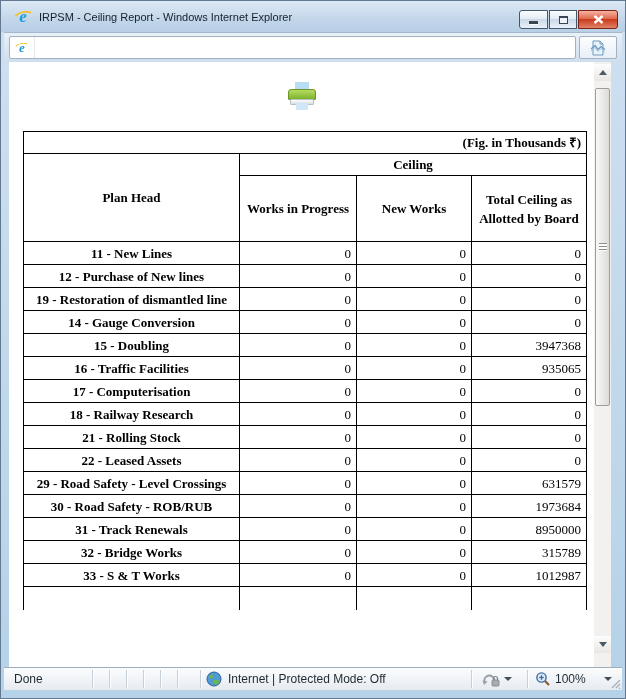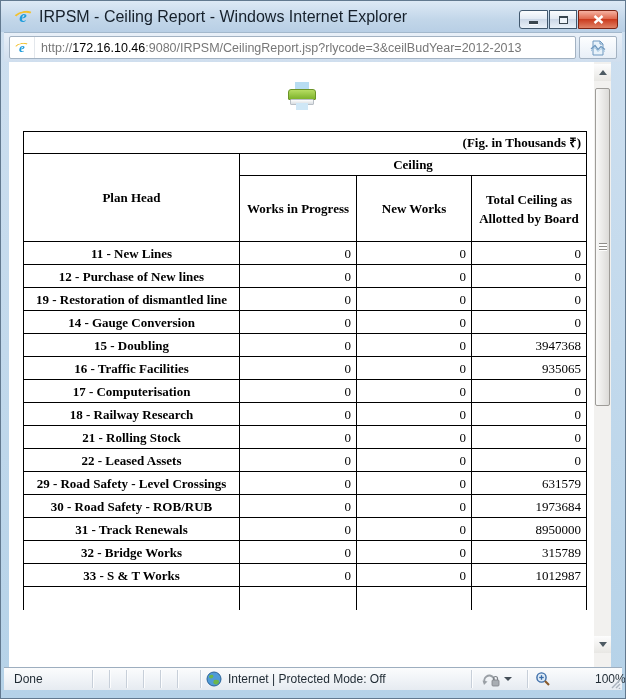--- a/index.html
+++ b/index.html
@@ -11,21 +11,21 @@
 
   
   .titlebar { position:absolute; top:0; left:0; right:0; height:31px;
     background:linear-gradient(#dde9f5,#c2d6e9 60%,#b8cfe5);
     display:flex; align-items:center; padding-left:13px; }
   .ie-logo { position:relative; width:18px; height:18px; margin-right:7px;
     color:#1f9ddb; font:bold italic 17px/18px "Liberation Serif", serif; text-align:center; }
   .ie-logo::after { content:""; position:absolute; left:-1px; top:3px; width:18px; height:10px;
     border:2px solid transparent; border-top-color:#f2c12e; border-radius:50%;
     transform:rotate(-12deg); }
-  .title-text { font-size:16px; color:#16202b; white-space:nowrap; }
+  .title-text { font-size:11px; color:#16202b; white-space:nowrap; }
 
   .winbtns { position:absolute; top:9px; right:7px; display:flex; gap:1px; }
   .winbtn { height:19px; border:1px solid #41586e; border-radius:3px;
     background:linear-gradient(#fbfdfe, #e3ebf4 45%, #ccd8e7 50%, #e9f1f9);
     display:flex; align-items:center; justify-content:center; }
   .winbtn.min { width:29px; border-radius:3px 0 0 3px;}
   .winbtn.max { width:28px; border-radius:0;}
   .winbtn.close { width:40px; border-color:#7c2313; border-radius:0 3px 3px 0;
     background:linear-gradient(#f6b2a1, #e06a50 45%, #cb3b1e 50%, #e08266); }
   .glyph-min { width:9px; height:3px; background:#39464f; box-shadow:0 1px 0 rgba(255,255,255,.8); margin-top:6px;}
@@ -98,21 +98,21 @@
   .statusbar { position:absolute; left:3px; right:3px; bottom:8px; height:23px;
     background:linear-gradient(#fbfcfd,#e6ebf1); border-top:1px solid #9daebf;
     font-size:12px; color:#1f2a33;padding-left:14px; }
   .sb-done { position:absolute; left:10px; top:4px; }
   .sb-div { position:absolute; top:2px; bottom:2px; width:1px; background:#c7cfd9; box-shadow:1px 0 0 #fcfdfe; }
   .sb-zone { position:absolute; left:224px; top:4px; white-space:nowrap; }
   .globe { position:absolute; left:202px; top:3px; }
   .sb-btn { position:absolute; top:1px; height:20px; display:flex; align-items:center; gap:4px; }
   .caret { width:0; height:0; border-left:4px solid transparent; border-right:4px solid transparent;
     border-top:4px solid #454f58; }
-  .zoom-text { font-size:12px;margin-left:40px; }
+  .zoom-text { font-size:12px; }
   .resize-grip { position:absolute; right:1px; bottom:1px; }
 
   .frame-bottom { position:absolute; left:0; right:0; bottom:0; height:8px; }
 </style>
 </head>
 <body>
 
 <div class="window">
 
   <div class="titlebar">
@@ -132,21 +132,20 @@
         </svg>
       </div>
     </div>
   </div>
 
   <div class="addressband">
     <div class="urlbox">
       <div class="favicon-cell">
         <span class="ie-logo">e</span>
       </div>
-      <div class="url-text"><span>http://</span><span class="url-domain">172.16.10.46</span><span>:9080/IRPSM/CeilingReport.jsp?rlycode=3&amp;ceilBudYear=2012-2013</span></div>
     </div>
     <div class="compat-btn">
       <svg width="16" height="16" viewBox="0 0 16 16">
         <path d="M3 1 h7 l3 3 v11 h-10 z" fill="#e8f2fa" stroke="#6e98bf" stroke-width="1"></path>
         <path d="M10 1 v3 h3" fill="none" stroke="#6e98bf" stroke-width="1"></path>
         <polyline points="1,9 5,5.5 8,9.5 11,6.5 15,9.5" fill="none" stroke="#6e98bf" stroke-width="1.3"></polyline>
         <polyline points="1,11 5,7.5 8,11.5 11,8.5 15,11.5" fill="none" stroke="#9fc2dd" stroke-width="1"></polyline>
       </svg>
     </div>
   </div>

